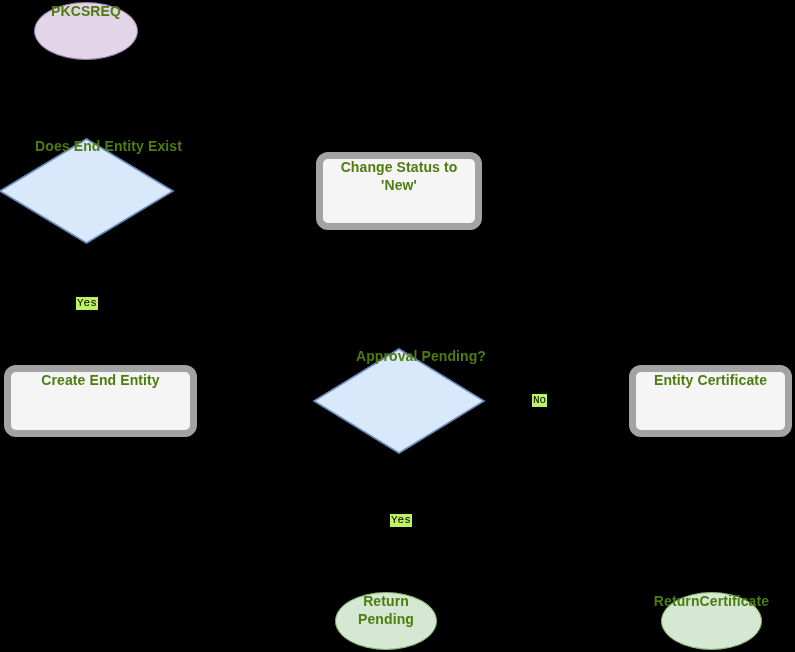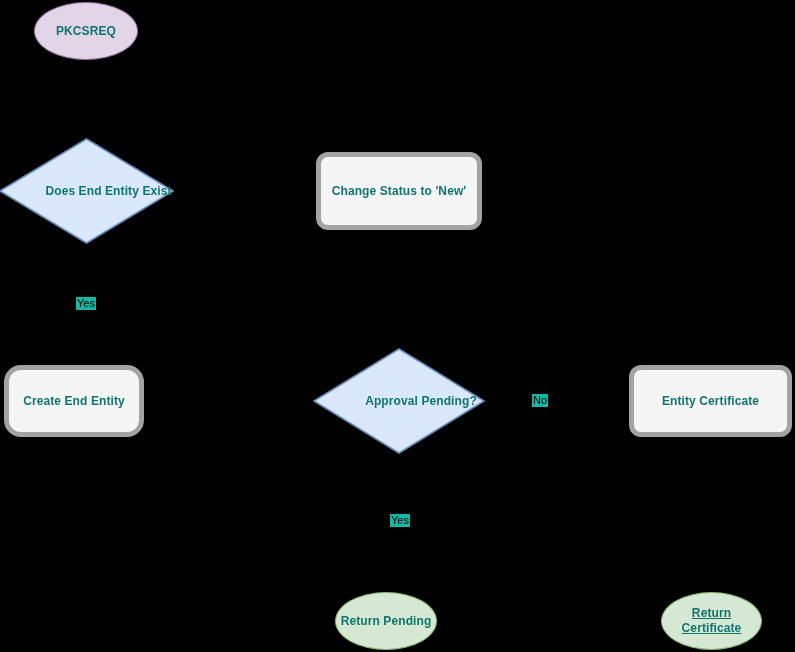--- a/index.html
+++ b/index.html
@@ -15,34 +15,34 @@
     background: #000000;
     overflow: hidden;
     font-family: "Liberation Sans", sans-serif;
   }
 
   
   .node {
     position: absolute;
     box-sizing: border-box;
     display: flex;
-    align-items: center;
+    align-items: flex-start;
     justify-content: center;
     text-align: center;
-    font-size: 12px;
+    font-size: 14px;
     font-weight: bold;
-    color: #0f766e;
+    color: #4d7c0f;
     line-height: 1.25;
     letter-spacing: 0.1px;
   }
 
   
   .process {
     background: #f5f5f5;
-    border: 5px solid #a3a3a3;
+    border: 7px solid #a3a3a3;
     border-radius: 12px;
     box-shadow: 2px 2px 3px rgba(0,0,0,0.55);
   }
 
   
   .ellipse {
     border-radius: 50%;
   }
   .ellipse-start {
     background: #e1d5e7;
@@ -70,27 +70,27 @@
     position: relative;
     z-index: 2;
     padding: 0 4px;
     white-space: nowrap;
     margin-left: 44px;
   }
 
   
   .edge-label {
     position: absolute;
-    background: #14b8a6;
+    background: #bef264;
     color: #000000;
     font-size: 11px;
     font-weight: normal;
     line-height: 13px;
     padding: 0 1px;
-    font-family: Liberation Sans, sans-serif;
+    font-family: Liberation Mono, monospace;
     white-space: nowrap;
   }
 
   
   .connector {
     position: absolute;
     left: 0; top: 0;
     width: 795px; height: 652px;
     pointer-events: none;
   }
@@ -123,21 +123,21 @@
     </svg>
     <span class="decision-label">Does End Entity Exist</span>
   </div>
 
   <div class="node process" style="left:316px; top:152px; width:166px; height:78px;">
     <span>Change Status to 'New'</span>
   </div>
 
   <div class="edge-label" style="left:76px; top:297px;">Yes</div>
 
-  <div class="node process" style="left:4px; top:365px; width:140px; height:72px;border-radius:17px;">
+  <div class="node process" style="left:4px; top:365px; width:193px; height:72px;">
     <span>Create End Entity</span>
   </div>
 
   <div class="node decision" style="left:313px; top:348px; width:172px; height:106px;">
     <svg class="diamond-svg" viewBox="0 0 172 106" preserveAspectRatio="none">
       <polygon points="86,1 171,53 86,105 1,53" fill="#dae8fc" stroke="#6c8ebf" stroke-width="1.6"></polygon>
     </svg>
     <span class="decision-label">Approval Pending?</span>
   </div>
 
@@ -146,18 +146,18 @@
   <div class="node process" style="left:629px; top:365px; width:163px; height:72px;">
     <span>Entity Certificate</span>
   </div>
 
   <div class="edge-label" style="left:390px; top:514px;">Yes</div>
 
   <div class="node ellipse ellipse-end" style="left:335px; top:592px; width:102px; height:58px;">
     <span>Return Pending</span>
   </div>
 
-  <div class="node ellipse ellipse-end" style="left:661px; top:592px; width:101px; height:58px; flex-direction:column;text-decoration:underline;">
+  <div class="node ellipse ellipse-end" style="left:661px; top:592px; width:101px; height:58px; ">
     <span>Return</span>
     <span>Certificate</span>
   </div>
 
 </div>
 
 </body></html>

